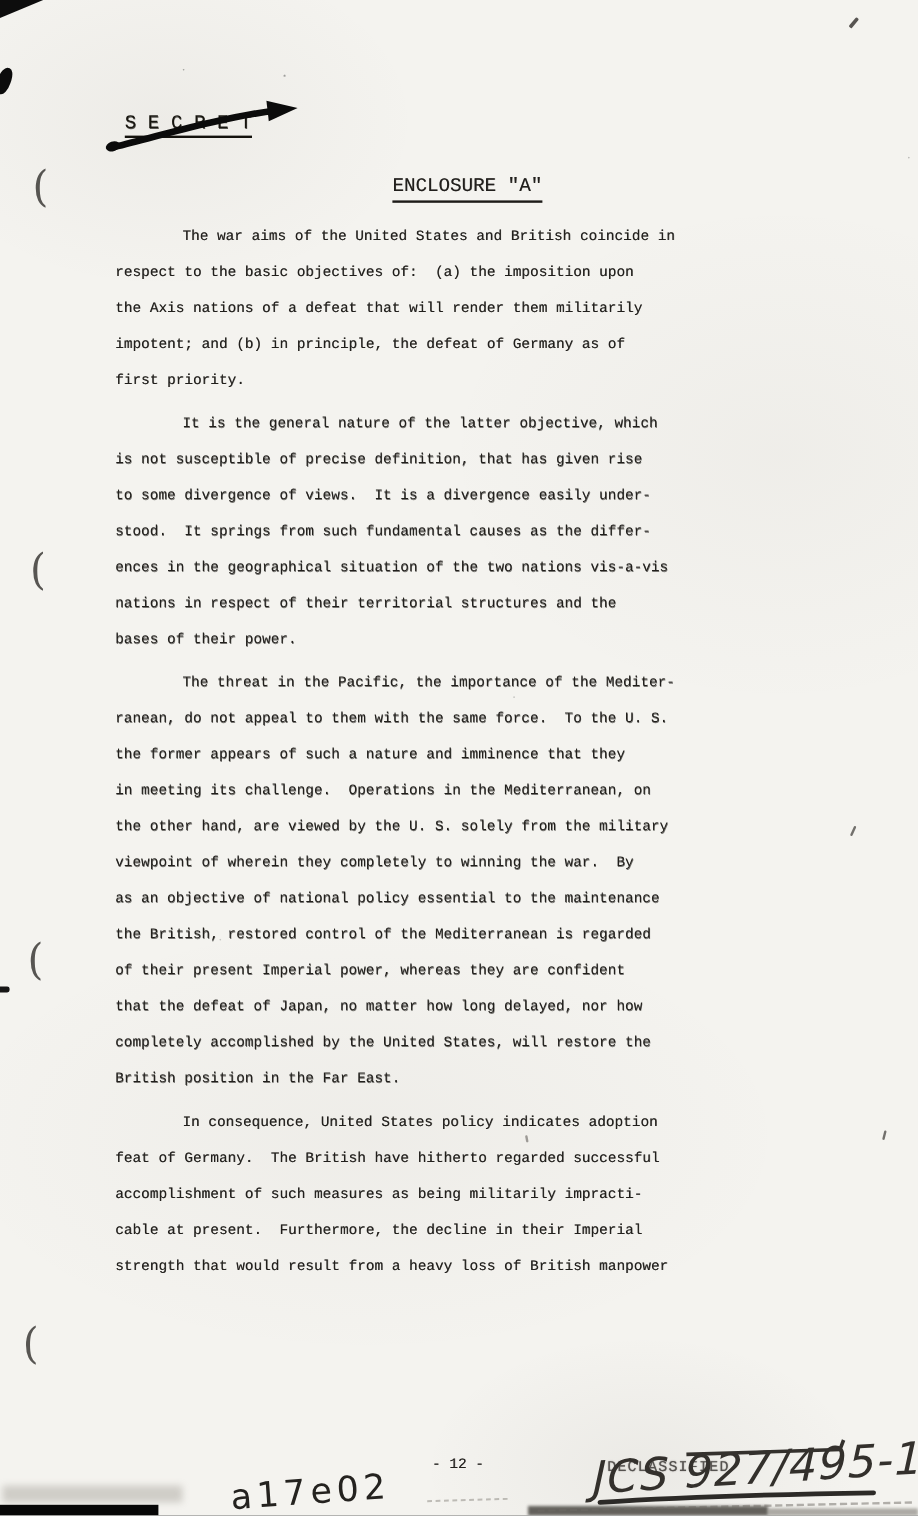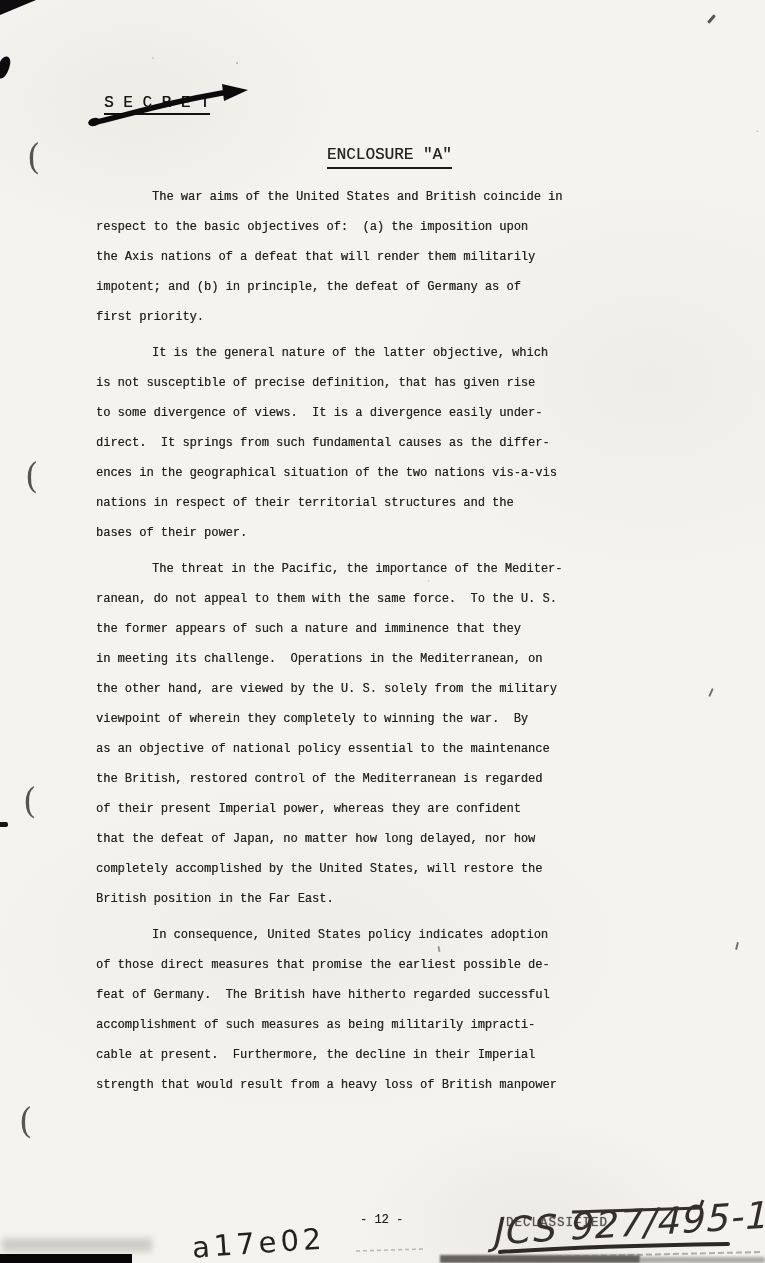--- a/index.html
+++ b/index.html
@@ -102,42 +102,41 @@
         <div class="tline first">The war aims of the United States and British coincide in</div>
         <div class="tline">respect to the basic objectives of:  (a) the imposition upon</div>
         <div class="tline">the Axis nations of a defeat that will render them militarily</div>
         <div class="tline">impotent; and (b) in principle, the defeat of Germany as of</div>
         <div class="tline">first priority.</div>
       </div>
       <div class="para">
         <div class="tline first">It is the general nature of the latter objective, which</div>
         <div class="tline">is not susceptible of precise definition, that has given rise</div>
         <div class="tline">to some divergence of views.  It is a divergence easily under-</div>
-        <div class="tline">direct.  It springs from such fundamental causes as the differ-</div>
+        <div class="tline">stood.  It springs from such fundamental causes as the differ-</div>
         <div class="tline">ences in the geographical situation of the two nations vis-a-vis</div>
         <div class="tline">nations in respect of their territorial structures and the</div>
         <div class="tline">bases of their power.</div>
       </div>
       <div class="para">
         <div class="tline first">The threat in the Pacific, the importance of the Mediter-</div>
         <div class="tline">ranean, do not appeal to them with the same force.  To the U. S.</div>
         <div class="tline">the former appears of such a nature and imminence that they</div>
         <div class="tline">in meeting its challenge.  Operations in the Mediterranean, on</div>
         <div class="tline">the other hand, are viewed by the U. S. solely from the military</div>
         <div class="tline">viewpoint of wherein they completely to winning the war.  By</div>
         <div class="tline">as an objective of national policy essential to the maintenance</div>
         <div class="tline">the British, restored control of the Mediterranean is regarded</div>
         <div class="tline">of their present Imperial power, whereas they are confident</div>
         <div class="tline">that the defeat of Japan, no matter how long delayed, nor how</div>
         <div class="tline">completely accomplished by the United States, will restore the</div>
         <div class="tline">British position in the Far East.</div>
       </div>
       <div class="para">
         <div class="tline first">In consequence, United States policy indicates adoption</div>
-        <div class="tline">of those direct measures that promise the earliest possible de-</div>
         <div class="tline">feat of Germany.  The British have hitherto regarded successful</div>
         <div class="tline">accomplishment of such measures as being militarily impracti-</div>
         <div class="tline">cable at present.  Furthermore, the decline in their Imperial</div>
         <div class="tline">strength that would result from a heavy loss of British manpower</div>
       </div>
     </div>
 
   <span class="margin-mark" style="left:27px;top:136px;">(</span>
   <span class="margin-mark" style="left:25px;top:455px;">(</span>
   <span class="margin-mark" style="left:23px;top:780px;">(</span>

